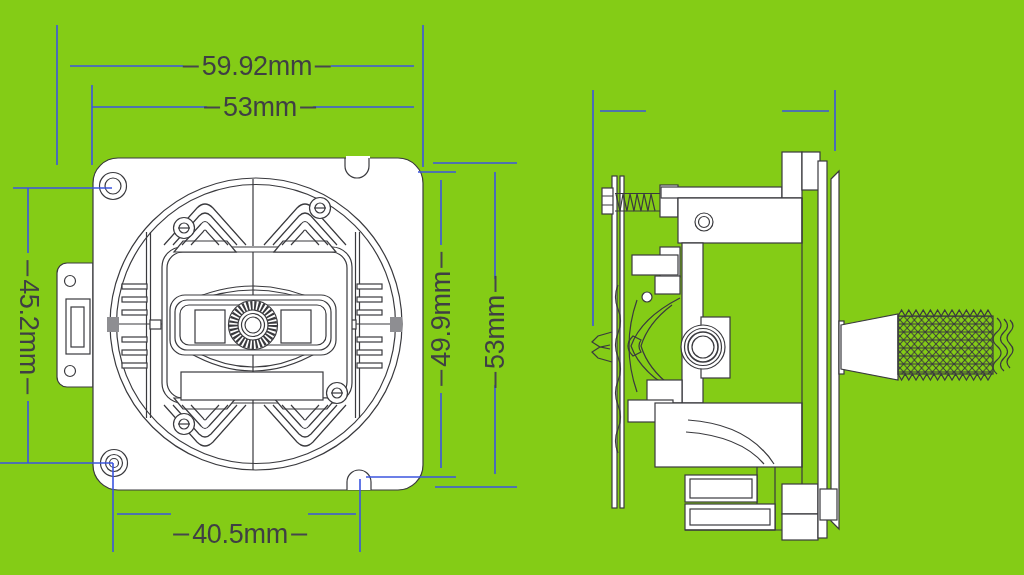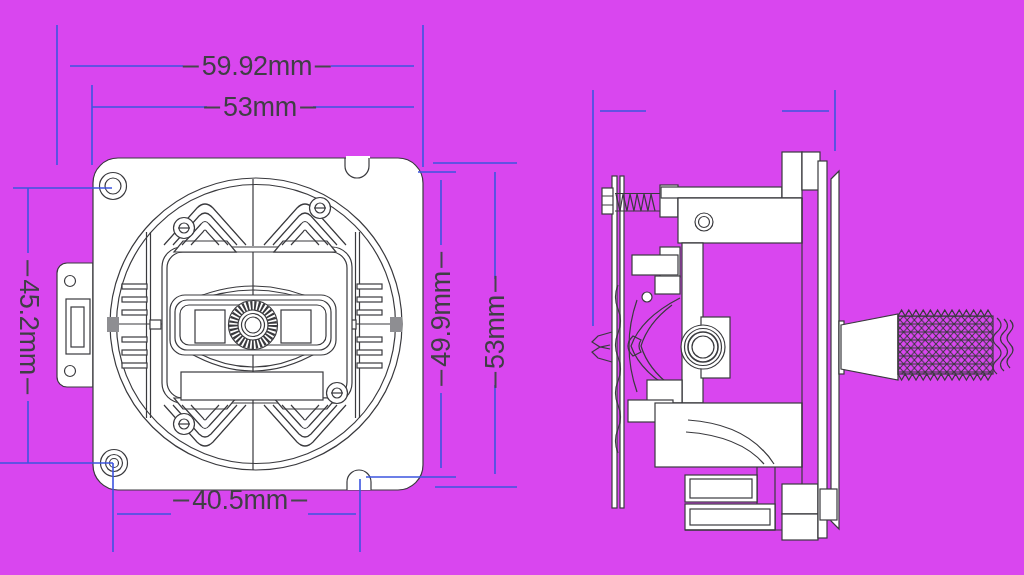--- a/index.html
+++ b/index.html
@@ -1,16 +1,16 @@
 <!DOCTYPE html>
 <html><head>
 <meta charset="utf-8">
 <style>
   html,body{margin:0;padding:0;background:#ffffff;}
-  .canvas{position:relative;width:1024px;height:575px;background:#d946ef;overflow:hidden;
+  .canvas{position:relative;width:1024px;height:575px;background:#84cc16;overflow:hidden;
           font-family:"Liberation Sans",sans-serif;}
   .canvas svg{position:absolute;left:0;top:0;}
   .dim-label{position:absolute;display:flex;align-items:center;white-space:nowrap;
              font:27px/1 "Liberation Sans",sans-serif;color:#3f3f44;letter-spacing:-0.3px;
              transform:translate(-50%,-50%);}
   .dim-label::before,.dim-label::after{content:"";flex:none;width:16px;height:2px;
              background:#46464c;margin:0 3px;}
   .dim-label.rot90{transform:translate(-50%,-50%) rotate(90deg);}
   .dim-label.rot270{transform:translate(-50%,-50%) rotate(-90deg);}
 </style>
@@ -242,17 +242,17 @@
 
     <path d="M433,163 H517 M495,172 V279 M495,385 V474 M435,487 H517"></path>
 
     <path d="M593,90 V326 M835,90 V151 M600,111 H646 M782,111 H829"></path>
   </g>
 </svg>
 
 <div class="dim-label" style="left:257px;top:66px;">59.92mm</div>
 <div class="dim-label" style="left:260px;top:107px;">53mm</div>
 <div class="dim-label rot90" style="left:28px;top:327px;">45.2mm</div>
-<div class="dim-label" style="left:240px;top:500px;">40.5mm</div>
+<div class="dim-label" style="left:240px;top:534px;">40.5mm</div>
 <div class="dim-label rot270" style="left:441px;top:319px;">49.9mm</div>
 <div class="dim-label rot270" style="left:495px;top:332px;">53mm</div>
 
 </div>
 
 </body></html>

